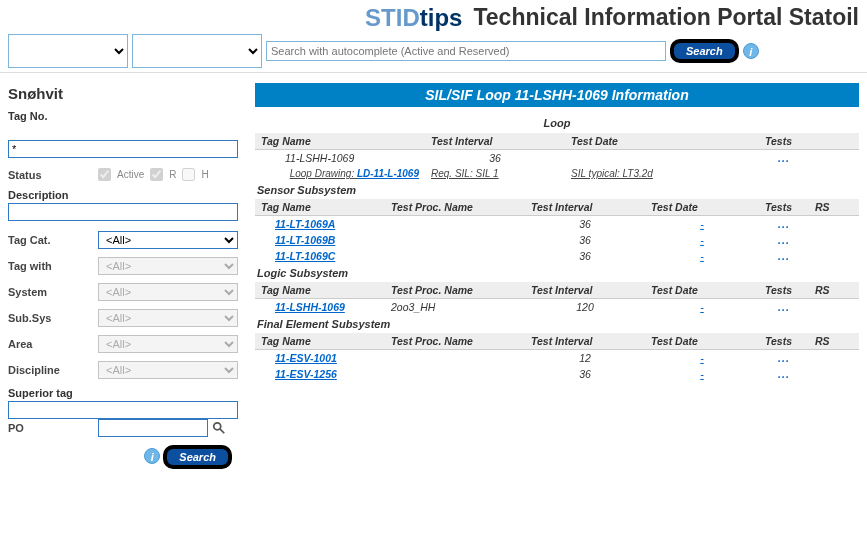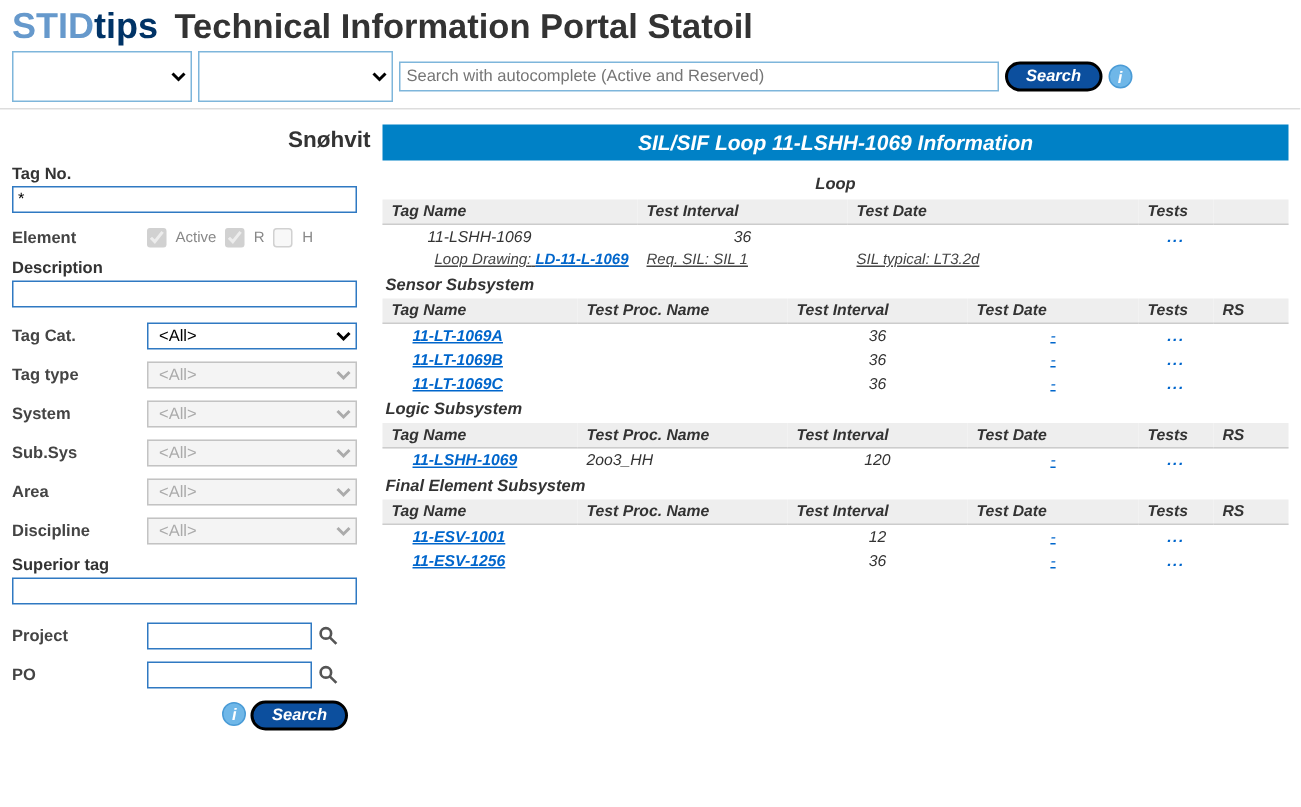--- a/index.html
+++ b/index.html
@@ -1,29 +1,29 @@
 <!DOCTYPE html>
 <html><head>
 <meta charset="utf-8">
 <style>
 * { box-sizing: border-box; margin: 0; padding: 0; }
 body { font-family: Verdana, Arial, sans-serif; font-size: 11px; color: #333; background: #fff; width: 867px; }
-.header { padding: 4px 8px 0 8px; }
+.header { padding: 4px 8px 0 8px; text-align: right; }
 .logo { font-size: 24px; font-weight: bold; display: inline-block; margin-right: 8px; }
 .logo-stid { color: #6699CC; }
 .logo-tips { color: #003366; }
 .portal-title { font-size: 23px; font-weight: bold; color: #333; display: inline-block; vertical-align: top; }
 .topbar { padding: 2px 8px 4px 8px; display: flex; align-items: center; gap: 4px; border-bottom: 1px solid #ddd; }
 .select-blue { background: #fff; border: 1px solid #7EB6DB; font-size: 11px; height: 20px; padding: 16px 2px; }
 .search-main { flex: 1; border: 1px solid #7EB6DB; height: 20px; padding: 2px 4px; font-size: 11px; color: #888; max-width: 400px; }
-.btn-search { background: #0C4F9E; color: #fff; border-radius: 10px; padding: 2px 12px; font-size: 11px; border: 2px solid #000000; font-weight: bold; cursor: pointer; font-style: italic; }
+.btn-search { background: #0C4F9E; color: #fff; border-radius: 10px; padding: 2px 12px; font-size: 11px; border: 4px solid #000000; font-weight: bold; cursor: pointer; font-style: italic; }
 .info-icon { width: 16px; height: 16px; border-radius: 50%; background: #6FB7E8; color: #fff; font-style: italic; font-weight: bold; font-size: 11px; text-align: center; line-height: 16px; display: inline-block; border: 1px solid #4A9BD6; cursor: pointer; }
 .content { display: flex; }
 .sidebar { width: 255px; padding: 12px 8px; }
-.sidebar h2 { font-size: 15px; font-weight: bold; color: #333; margin-bottom: 8px; text-align: right; }
+.sidebar h2 { font-size: 15px; font-weight: bold; color: #333; margin-bottom: 8px; }
 .form-row { margin-bottom: 8px; display: flex; align-items: center; }
 .form-label { width: 90px; font-size: 11px; font-weight: bold; color: #444; }
 .form-input { border: 1px solid #2F79C2; height: 18px; padding: 1px 3px; font-size: 11px; }
 .w-full { width: 230px; display: block; margin-top: 2px; }
 .w-sel { width: 140px; }
 .w-med { width: 110px; }
 .chk-group { display: flex; gap: 6px; align-items: center; font-size: 10px; color: #888; }
 .chk-group input { accent-color: #888; }
 .sel-dis { background: #f0f0f0; color: #888; border: 1px solid #aaa; }
 .mag-icon { width: 16px; height: 16px; display: inline-flex; align-items: center; justify-content: center; cursor: pointer; margin-left: 3px; }
@@ -60,44 +60,44 @@
   </select>
   <input class="search-main" placeholder="Search with autocomplete (Active and Reserved)" style="">
   <button class="btn-search">Search</button>
   <span class="info-icon">i</span>
 </div>
 
 <div class="content">
   <div class="sidebar">
     <h2>Snøhvit</h2>
 
-    <div style="font-weight:bold;margin-bottom:2px">Tag No.</div>
+    <div style="font-weight:bold;margin-bottom:18px">Tag No.</div>
     <input class="form-input w-full" value="*" style="">
 
     <div class="form-row" style="margin-top:10px">
-      <span class="form-label">Element</span>
+      <span class="form-label">Status</span>
       <span class="chk-group">
         <input type="checkbox" checked="" disabled="" style="">
           <span>Active</span>
         <input type="checkbox" checked="" disabled="" style="">
           <span>R</span>
         <input type="checkbox" disabled="" style="">
           <span>H</span>
       </span>
     </div>
 
     <div style="font-weight:bold;margin-bottom:2px">Description</div>
     <input class="form-input w-full" value="" style="">
 
     <div class="form-row" style="margin-top:10px">
       <span class="form-label">Tag Cat.</span>
       <select class="form-input select-blue w-sel"><option>&lt;All&gt;</option></select>
     </div>
     <div class="form-row">
-      <span class="form-label">Tag type</span>
+      <span class="form-label">Tag with</span>
       <select class="form-input sel-dis w-sel" disabled=""><option>&lt;All&gt;</option></select>
     </div>
     <div class="form-row">
       <span class="form-label">System</span>
       <select class="form-input sel-dis w-sel" disabled=""><option>&lt;All&gt;</option></select>
     </div>
     <div class="form-row">
       <span class="form-label">Sub.Sys</span>
       <select class="form-input sel-dis w-sel" disabled=""><option>&lt;All&gt;</option></select>
     </div>
@@ -106,30 +106,20 @@
       <select class="form-input sel-dis w-sel" disabled=""><option>&lt;All&gt;</option></select>
     </div>
     <div class="form-row">
       <span class="form-label">Discipline</span>
       <select class="form-input sel-dis w-sel" disabled=""><option>&lt;All&gt;</option></select>
     </div>
 
     <div style="font-weight:bold;margin:6px 0 2px 0">Superior tag</div>
     <input class="form-input w-full" value="" style="">
 
-    <div class="form-row" style="margin-top:12px">
-      <span class="form-label">Project</span>
-      <input class="form-input w-med" value="" style="">
-      <span class="mag-icon">
-        <svg width="14" height="14" viewBox="0 0 16 16">
-            <circle cx="6" cy="6" r="4" fill="none" stroke="#555" stroke-width="2"></circle>
-            <line x1="9" y1="9" x2="14" y2="14" stroke="#555" stroke-width="2"></line>
-          </svg>
-      </span>
-    </div>
     <div class="form-row">
       <span class="form-label">PO</span>
       <input class="form-input w-med" value="" style="">
       <span class="mag-icon">
         <svg width="14" height="14" viewBox="0 0 16 16">
             <circle cx="6" cy="6" r="4" fill="none" stroke="#555" stroke-width="2"></circle>
             <line x1="9" y1="9" x2="14" y2="14" stroke="#555" stroke-width="2"></line>
           </svg>
       </span>
     </div>

